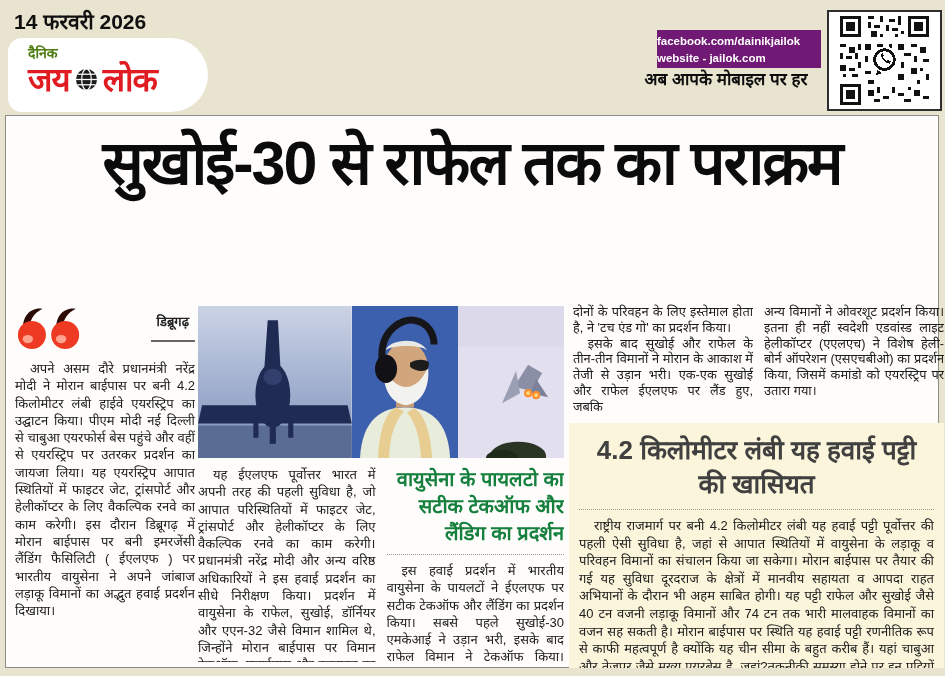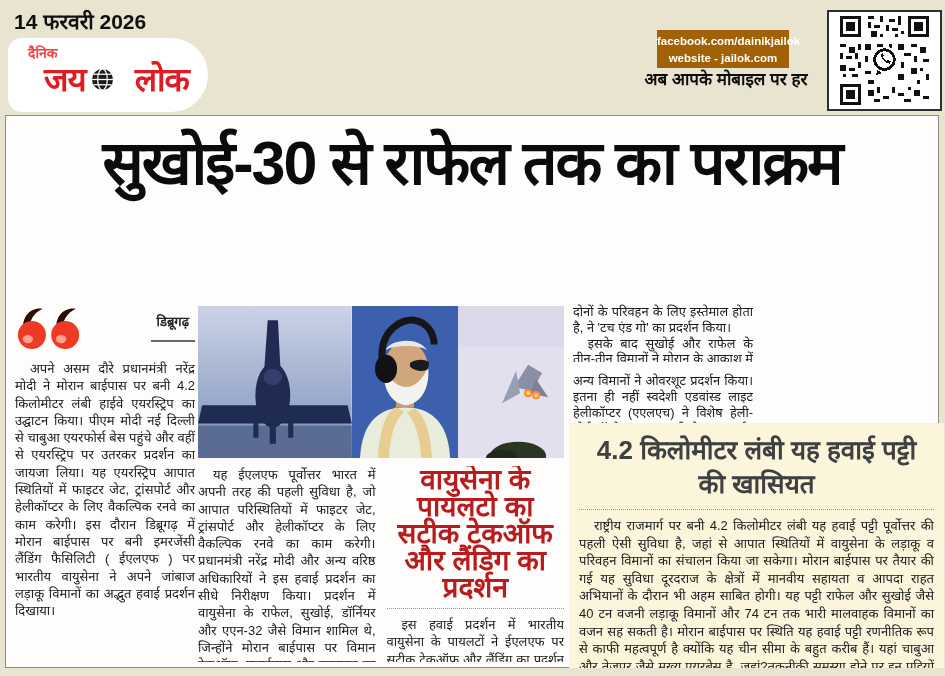--- a/index.html
+++ b/index.html
@@ -15,28 +15,28 @@
   
   .date {
     position:absolute; left:14px; top:7px;
     font-size:21px; font-weight:bold; color:#101010; letter-spacing:0;
   }
   .masthead {
     position:absolute; left:8px; top:38px; width:200px; height:74px;
     background:#ffffff; border-radius:14px 38px 38px 14px;
     padding:5px 0 0 20px;
   }
-  .masthead-tagline { font-size:14px; font-weight:bold; color:#ef4444; }
+  .masthead-tagline { font-size:14px; font-weight:bold; color:#4d7c0f; }
   .masthead-title { display:flex; align-items:center; gap:5px; margin-top:1px; }
-  .masthead-word { font-size:33px; font-weight:900; color:#e01b22; line-height:1; letter-spacing:-1px;margin-left:16px; }
+  .masthead-word { font-size:33px; font-weight:900; color:#e01b22; line-height:1; letter-spacing:-1px; }
   .globe { width:23px; height:23px; display:inline-block; }
 
   .social-box {
-    position:absolute; left:657px; top:30px; width:132px; height:38px;
-    background:#a16207; color:#ffffff; text-align:center;
+    position:absolute; left:657px; top:30px; width:164px; height:38px;
+    background:#701a75; color:#ffffff; text-align:left;
     font-size:11.5px; font-weight:bold; line-height:1.5; padding-top:3px;
   }
   .scan-note {
     position:absolute; left:627px; top:70px; width:198px;
     text-align:center; font-size:17px; font-weight:800; line-height:1.2; color:#0d0d0d;
   }
   .qr-box {
     position:absolute; left:827px; top:10px; width:115px; height:101px;
     background:#ffffff; border:2px solid #2e2e2e;
     display:flex; align-items:center; justify-content:center;
@@ -77,27 +77,27 @@
   .photo-a { width:42%; }
   .photo-b { width:29%; }
   .photo-c { width:29%; }
 
   .mid-cols {
     position:absolute; left:192px; top:350px; width:366px; height:196px;
     display:flex; gap:11px; overflow:hidden;
   }
   .mid-col { width:178px; overflow:hidden; }
   .subhead {
-    font-size:28px; font-weight:800; line-height:27px; color:#b91c1c;
-    text-align:center; padding-bottom:7px; border-bottom:1px dotted #9a9a9a; margin-bottom:7px;
+    font-size:20px; font-weight:800; line-height:27px; color:#15803d;
+    text-align:right; padding-bottom:7px; border-bottom:1px dotted #9a9a9a; margin-bottom:7px;
   }
 
   .right-cols {
     position:absolute; left:567px; top:188px; width:371px; height:119px;
-    display:flex; gap:11px; overflow:hidden;flex-direction:column;
+    display:flex; gap:11px; overflow:hidden;
   }
   .right-col { width:180px; overflow:hidden; }
   .right-col .body-text { font-size:12.8px; line-height:15.8px; }
 
   .feature-box {
     position:absolute; left:563px; top:307px; width:375px; height:245px;
     background:#fbf5dc; padding:4px 10px 6px 10px; overflow:hidden;
   }
   .feature-heading {
     font-size:26px; font-weight:800; line-height:34px; color:#404040;

